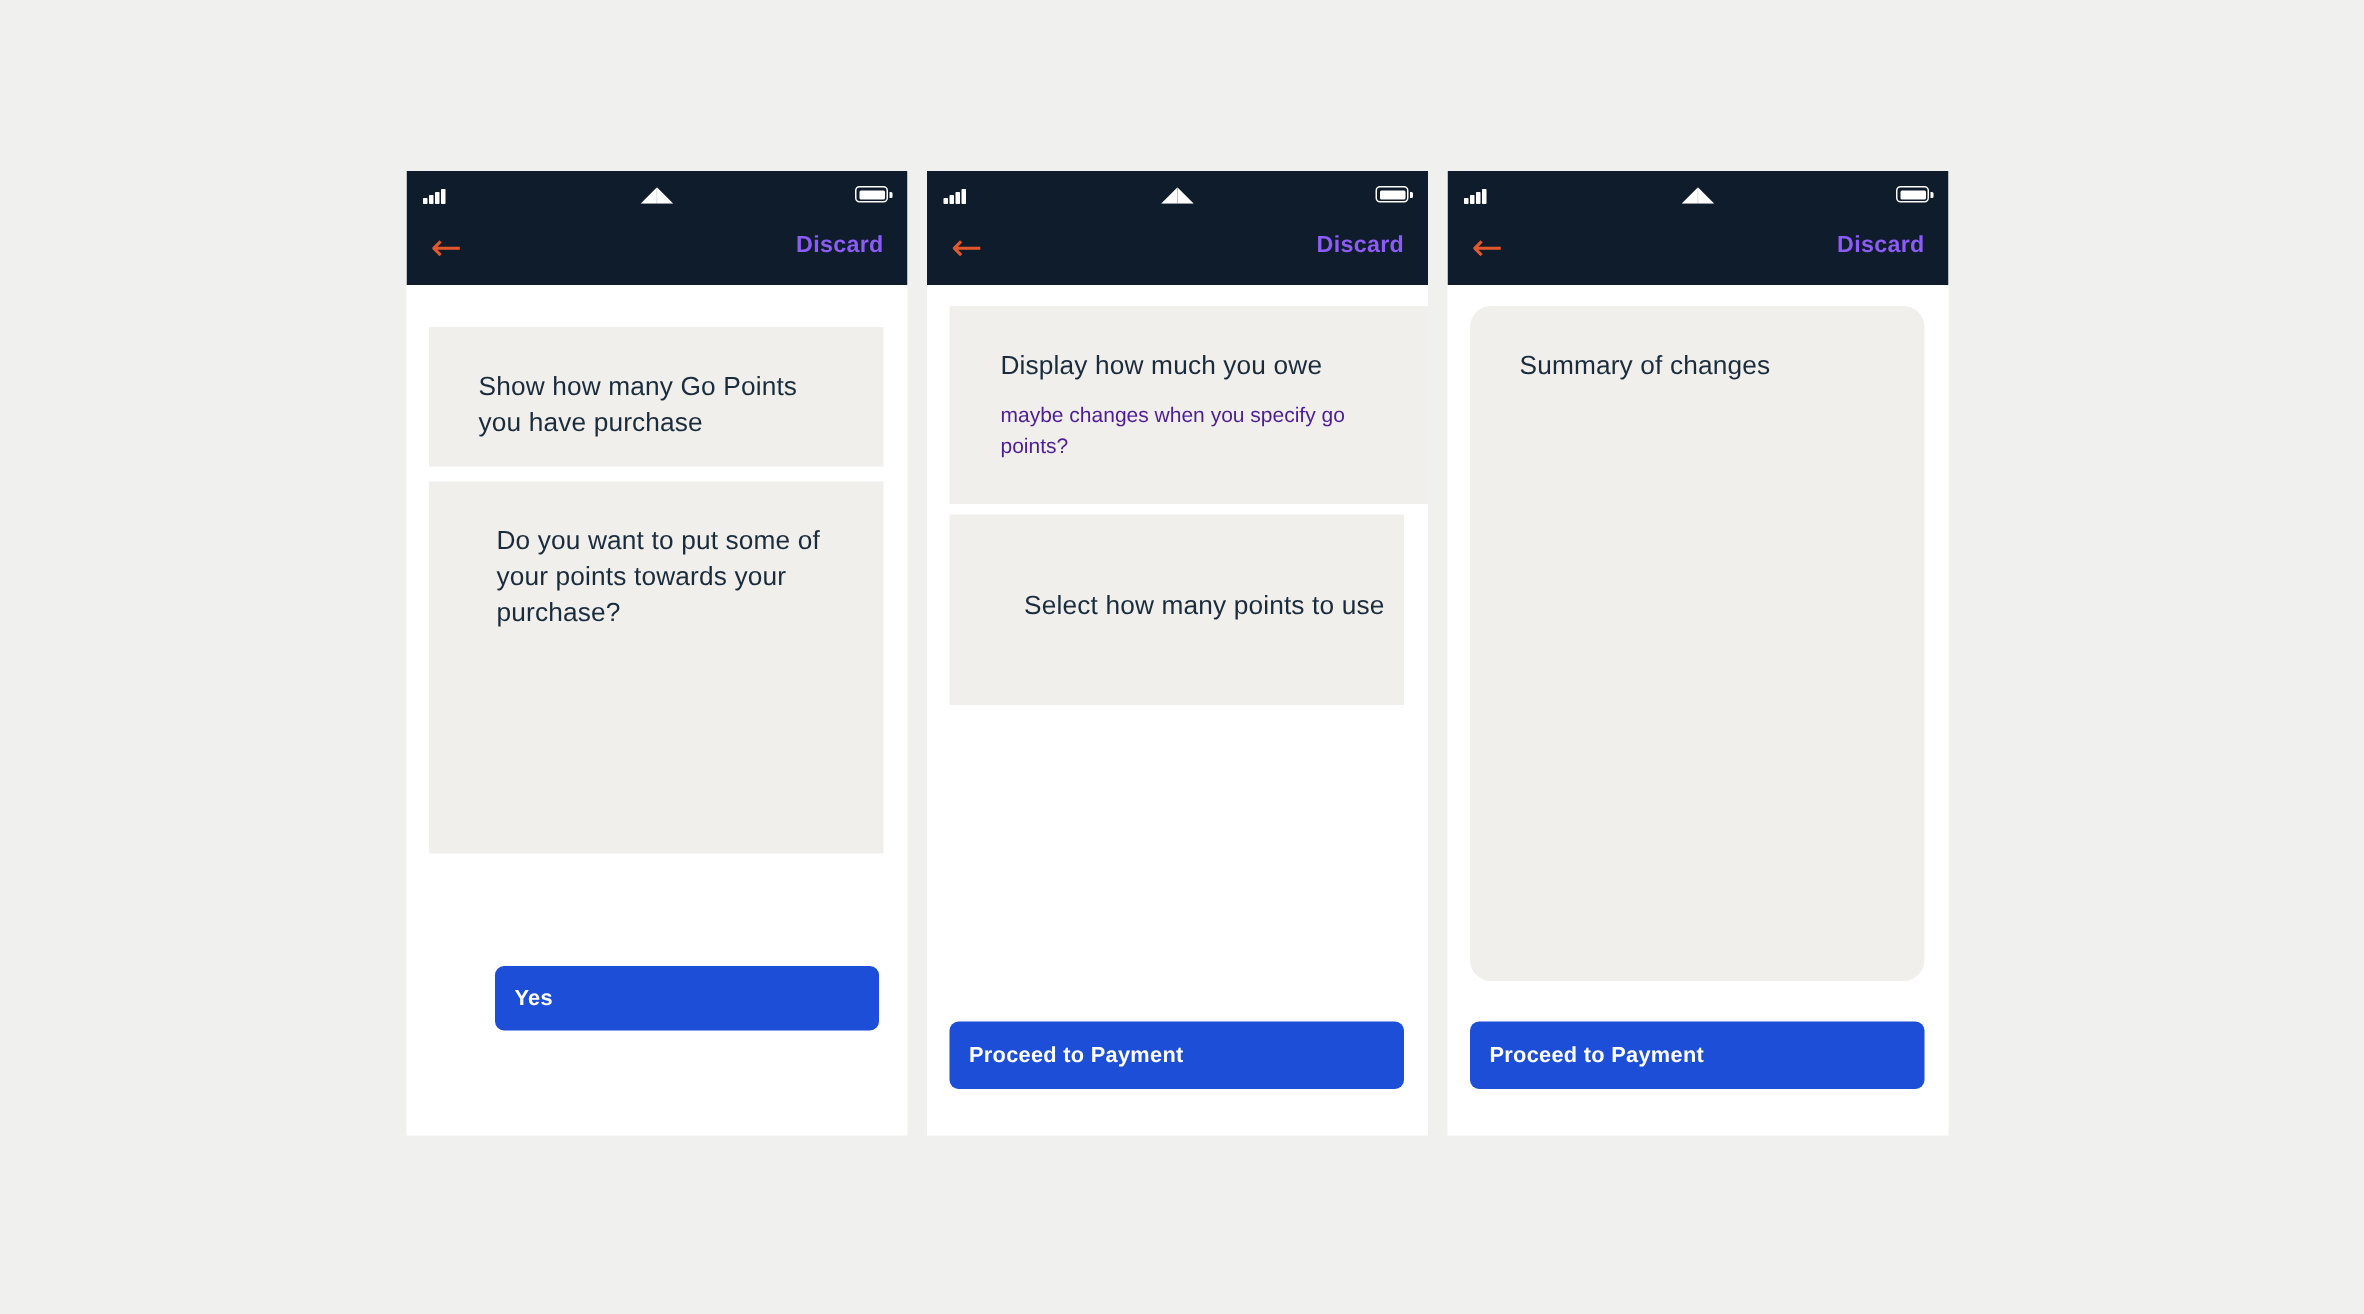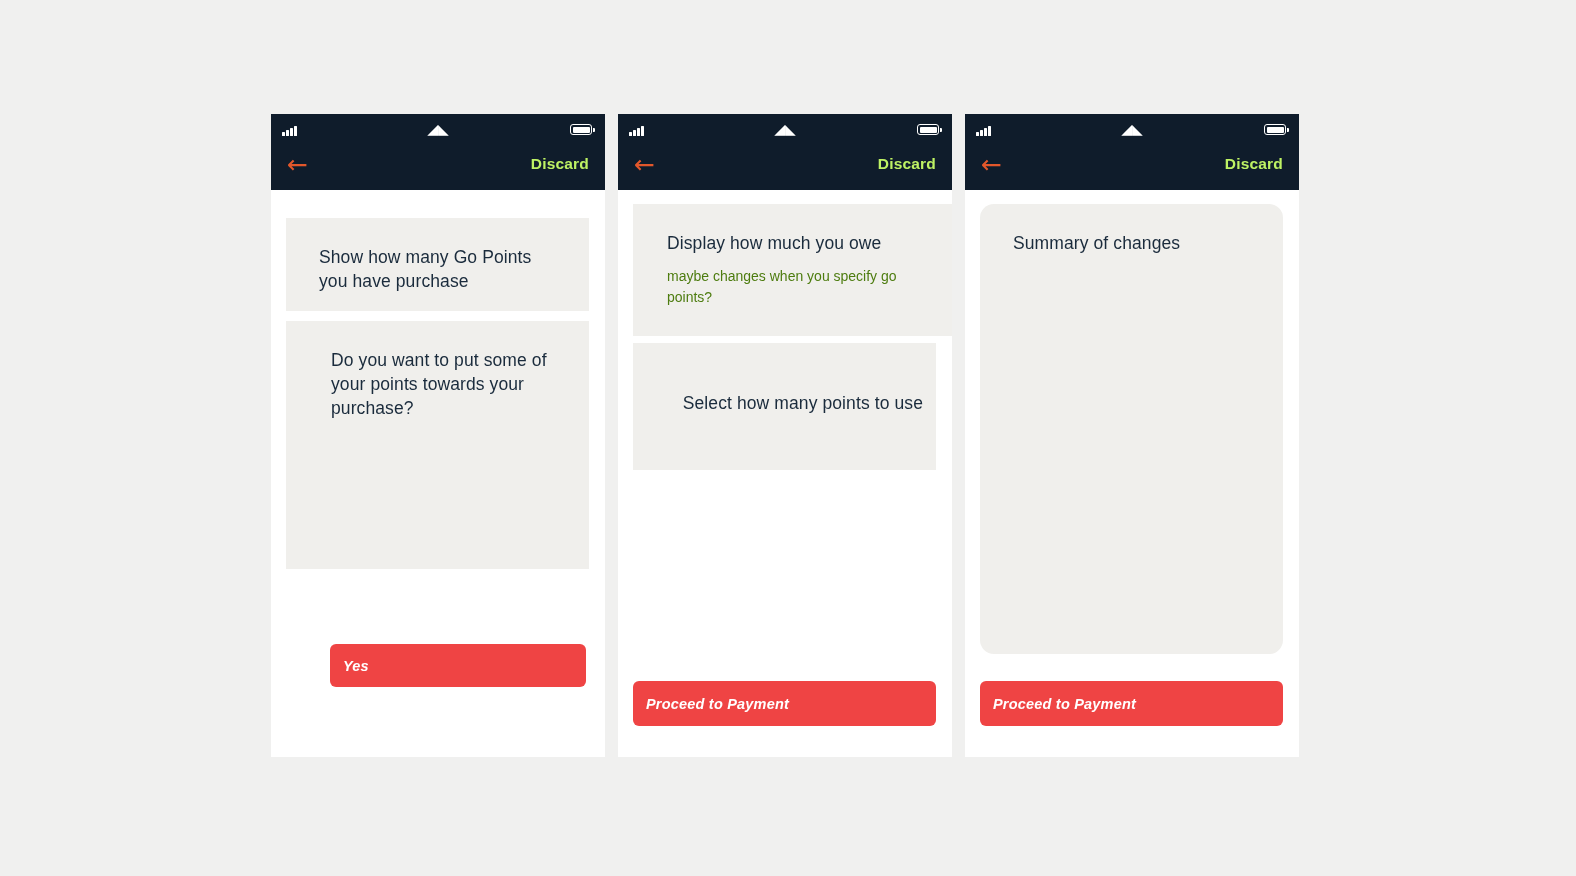--- a/index.html
+++ b/index.html
@@ -103,58 +103,57 @@
     height: 22px;
     color: #e2572b;
     font-size: 25px;
     line-height: 22px;
     font-family: "DejaVu Sans", sans-serif;
   }
   .discard {
     position: absolute;
     right: 16px;
     top: 40px;
-    color: #bef264;
+    color: #8b5cf6;
     font-size: 15.5px;
     font-weight: bold;
     line-height: 20px;
     letter-spacing: 0.2px;
   }
 
   .card {
     position: absolute;
     background: #f0efec;
     box-sizing: border-box;
   }
   .card-title {
     color: #1a2b3c;
     font-size: 17.5px;
     line-height: 24px;
     letter-spacing: 0.1px;
   }
   .card-sub {
-    color: #4d7c0f;
+    color: #4c1d95;
     font-size: 14px;
     line-height: 21px;
     margin-top: 11px;
   }
 
   .btn {
     position: absolute;
-    background: #ef4444;
+    background: #1d4ed8;
     border-radius: 6px;
     box-sizing: border-box;
     color: #ffffff;
     font-size: 14.5px;
     font-weight: bold;
     display: flex;
     align-items: center;
     padding-left: 13px;
     letter-spacing: 0.2px;
-    font-style: italic;
   }
 
   
   #s1-card-a { left: 15px; top: 104px; width: 303px; height: 93px; }
   #s1-card-a .card-title { position: absolute; left: 33px; top: 27px; width: 240px; }
   #s1-card-b { left: 15px; top: 207px; width: 303px; height: 248px; }
   #s1-card-b .card-title { position: absolute; left: 45px; top: 27px; width: 240px; }
   #s1-btn-yes { left: 44px; top: 323px; width: 256px; height: 43px; }
   #s1-btn-no  { left: 44px; top: 377px; width: 256px; height: 43px; }
 

